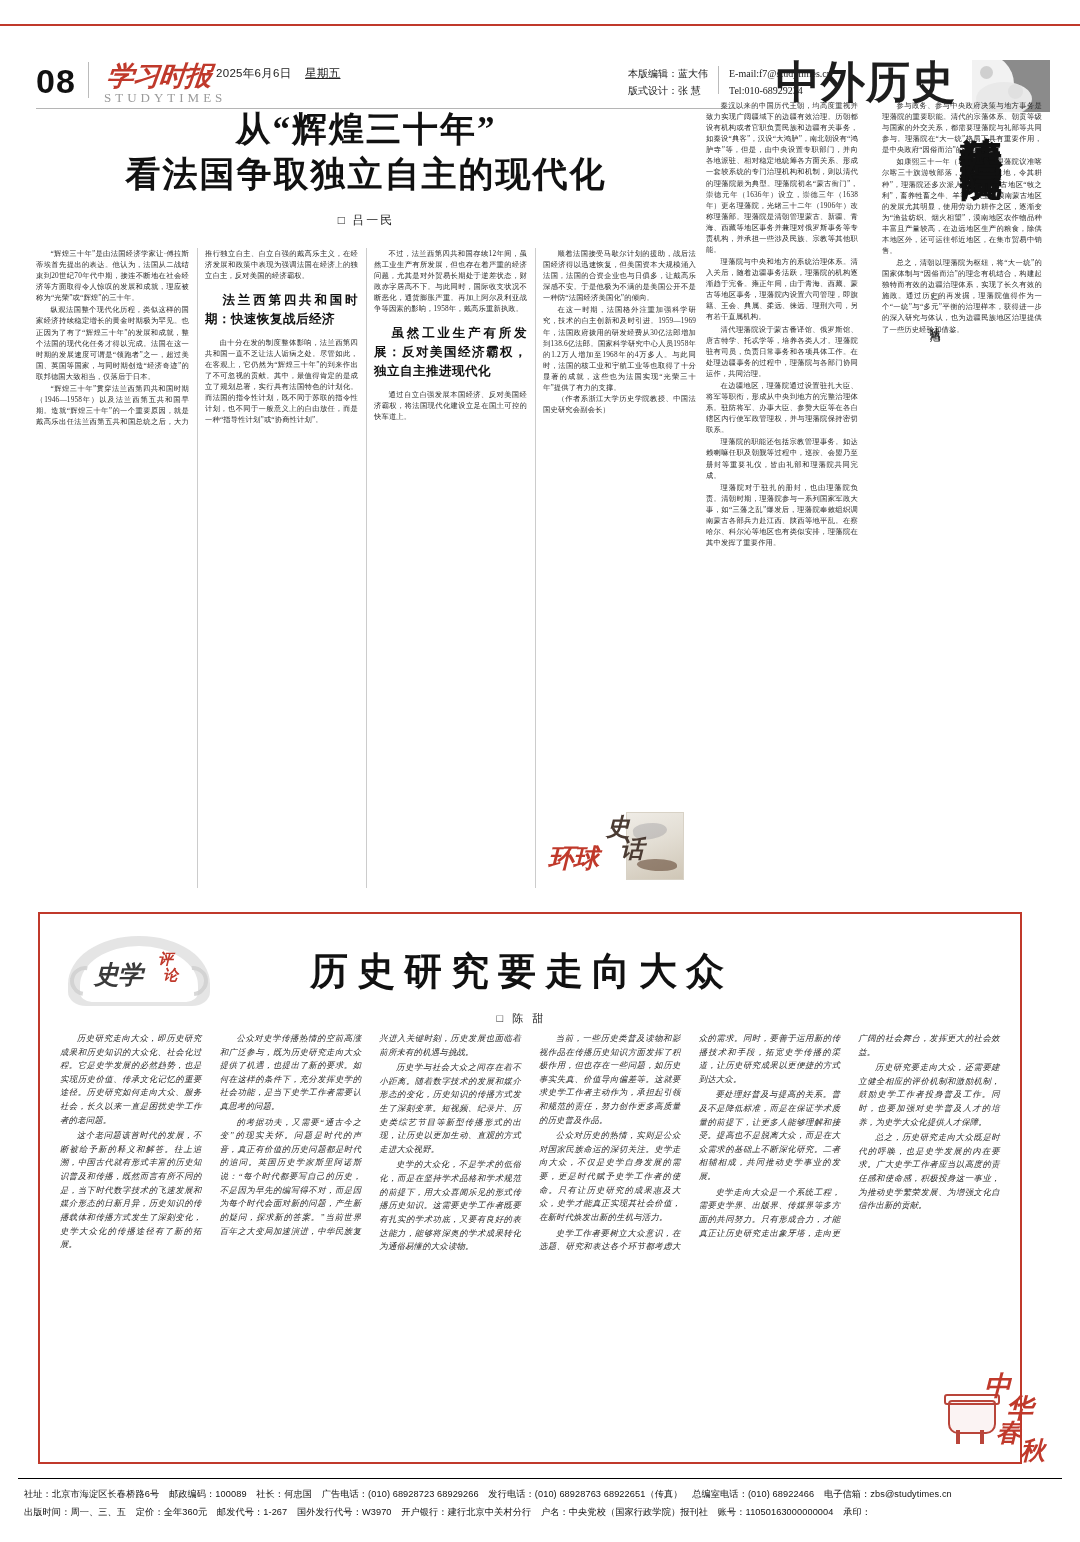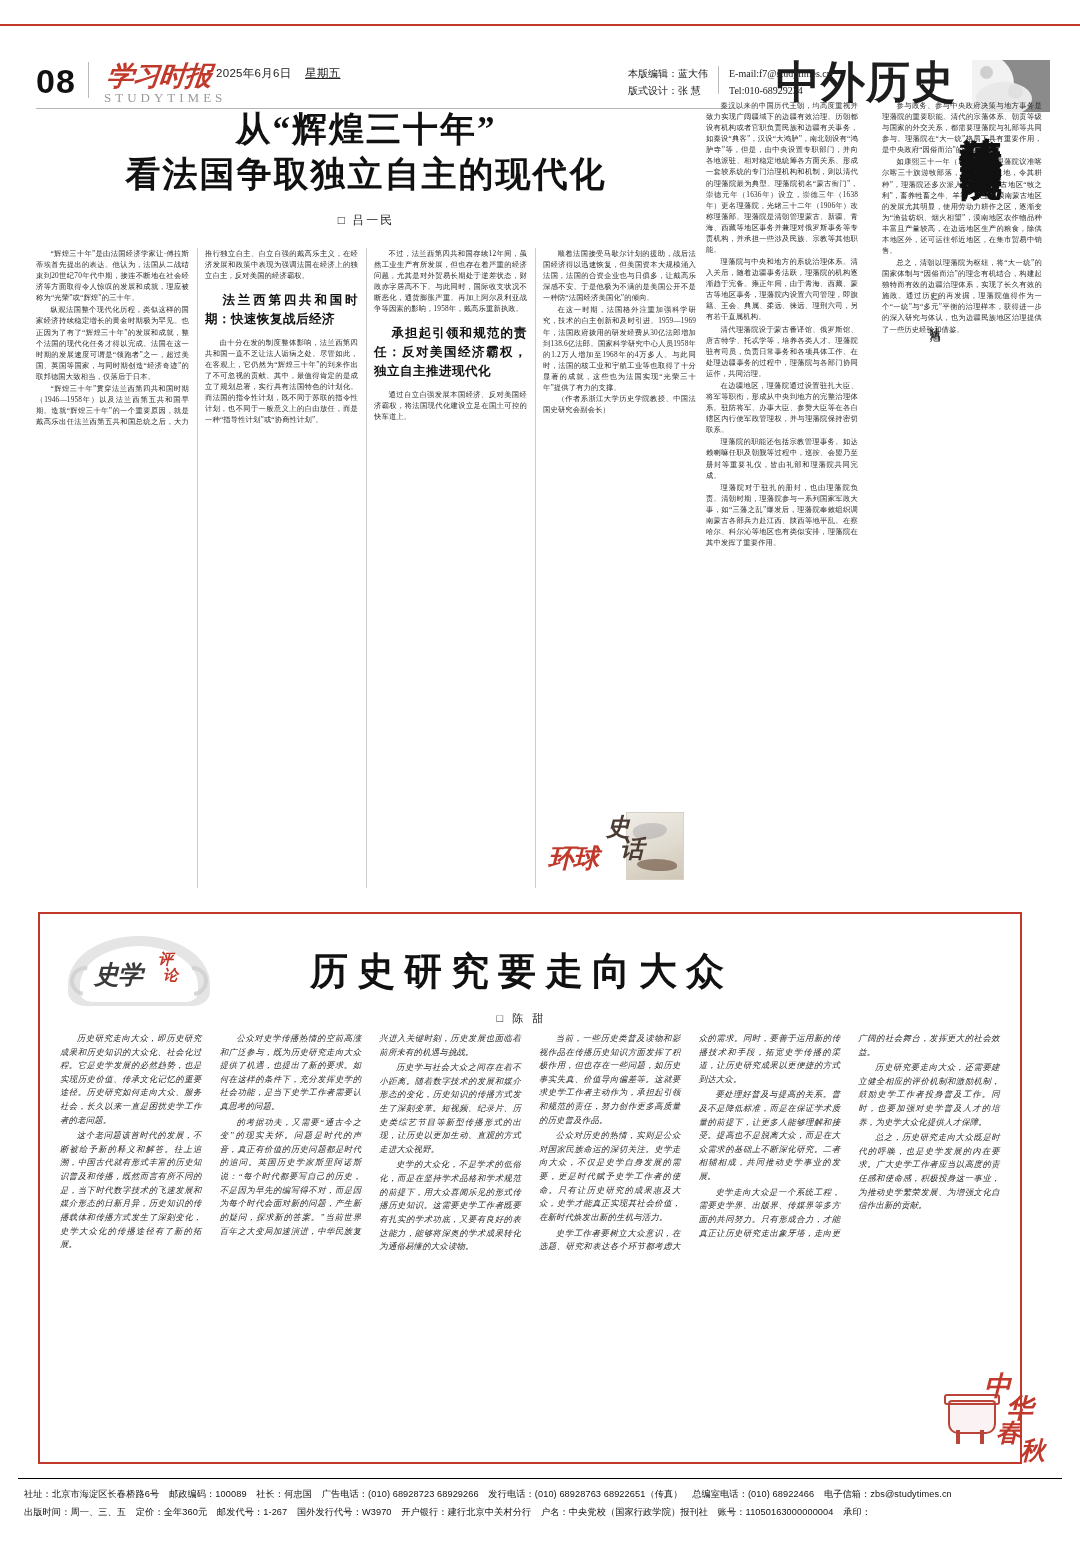--- a/index.html
+++ b/index.html
@@ -493,21 +493,21 @@
     </div>
     <div class="byline">□ 吕一民</div>
 
     <div class="left-cols col-text">
       <p>“辉煌三十年”是由法国经济学家让·傅拉斯蒂埃首先提出的表达。他认为，法国从二战结束到20世纪70年代中期，接连不断地在社会经济等方面取得令人惊叹的发展和成就，理应被称为“光荣”或“辉煌”的三十年。</p>
       <p>纵观法国整个现代化历程，类似这样的国家经济持续稳定增长的黄金时期极为罕见。也正因为了有了“辉煌三十年”的发展和成就，整个法国的现代化任务才得以完成。法国在这一时期的发展速度可谓是“领跑者”之一，超过美国、英国等国家，与同时期创造“经济奇迹”的联邦德国大致相当，仅落后于日本。</p>
       <p>“辉煌三十年”贯穿法兰西第四共和国时期（1946—1958年）以及法兰西第五共和国早期。造就“辉煌三十年”的一个重要原因，就是戴高乐出任法兰西第五共和国总统之后，大力推行独立自主、自立自强的戴高乐主义，在经济发展和政策中表现为强调法国在经济上的独立自主，反对美国的经济霸权。</p>
       <div class="subhead">法兰西第四共和国时期：快速恢复战后经济</div>
       <p>由十分在发的制度整体影响，法兰西第四共和国一直不乏让法人诟病之处。尽管如此，在客观上，它仍然为“辉煌三十年”的到来作出了不可忽视的贡献。其中，最值得肯定的是成立了规划总署，实行具有法国特色的计划化。而法国的指令性计划，既不同于苏联的指令性计划，也不同于一般意义上的自由放任，而是一种“指导性计划”或“协商性计划”。</p>
       <p>不过，法兰西第四共和国存续12年间，虽然工业生产有所发展，但也存在着严重的经济问题，尤其是对外贸易长期处于逆差状态，财政赤字居高不下。与此同时，国际收支状况不断恶化，通货膨胀严重。再加上阿尔及利亚战争等因素的影响，1958年，戴高乐重新执政。</p>
-      <div class="subhead">承担起引领和规范的责任：反对美国经济霸权，独立自主推进现代化</div>
+      <div class="subhead">虽然工业生产有所发展：反对美国经济霸权，独立自主推进现代化</div>
       <p>通过自立自强发展本国经济、反对美国经济霸权，将法国现代化建设立足在国土可控的快车道上。</p>
       <p>顺着法国接受马歇尔计划的援助，战后法国经济得以迅速恢复，但美国资本大规模涌入法国，法国的合资企业也与日俱多，让戴高乐深感不安。于是他极为不满的是美国公开不是一种防“法国经济美国化”的倾向。</p>
       <p>在这一时期，法国格外注重加强科学研究，技术的自主创新和及时引进。1959—1969年，法国政府拨用的研发经费从30亿法郎增加到138.6亿法郎。国家科学研究中心人员1958年的1.2万人增加至1968年的4万多人。与此同时，法国的核工业和宇航工业等也取得了十分显著的成就，这些也为法国实现“光荣三十年”提供了有力的支撑。</p>
       <p class="author-note">（作者系浙江大学历史学院教授、中国法国史研究会副会长）</p>
     </div>
   </div>
 
   <div class="emblem-huanqiu">
     <div class="pic">
       <div class="ink1"></div>

